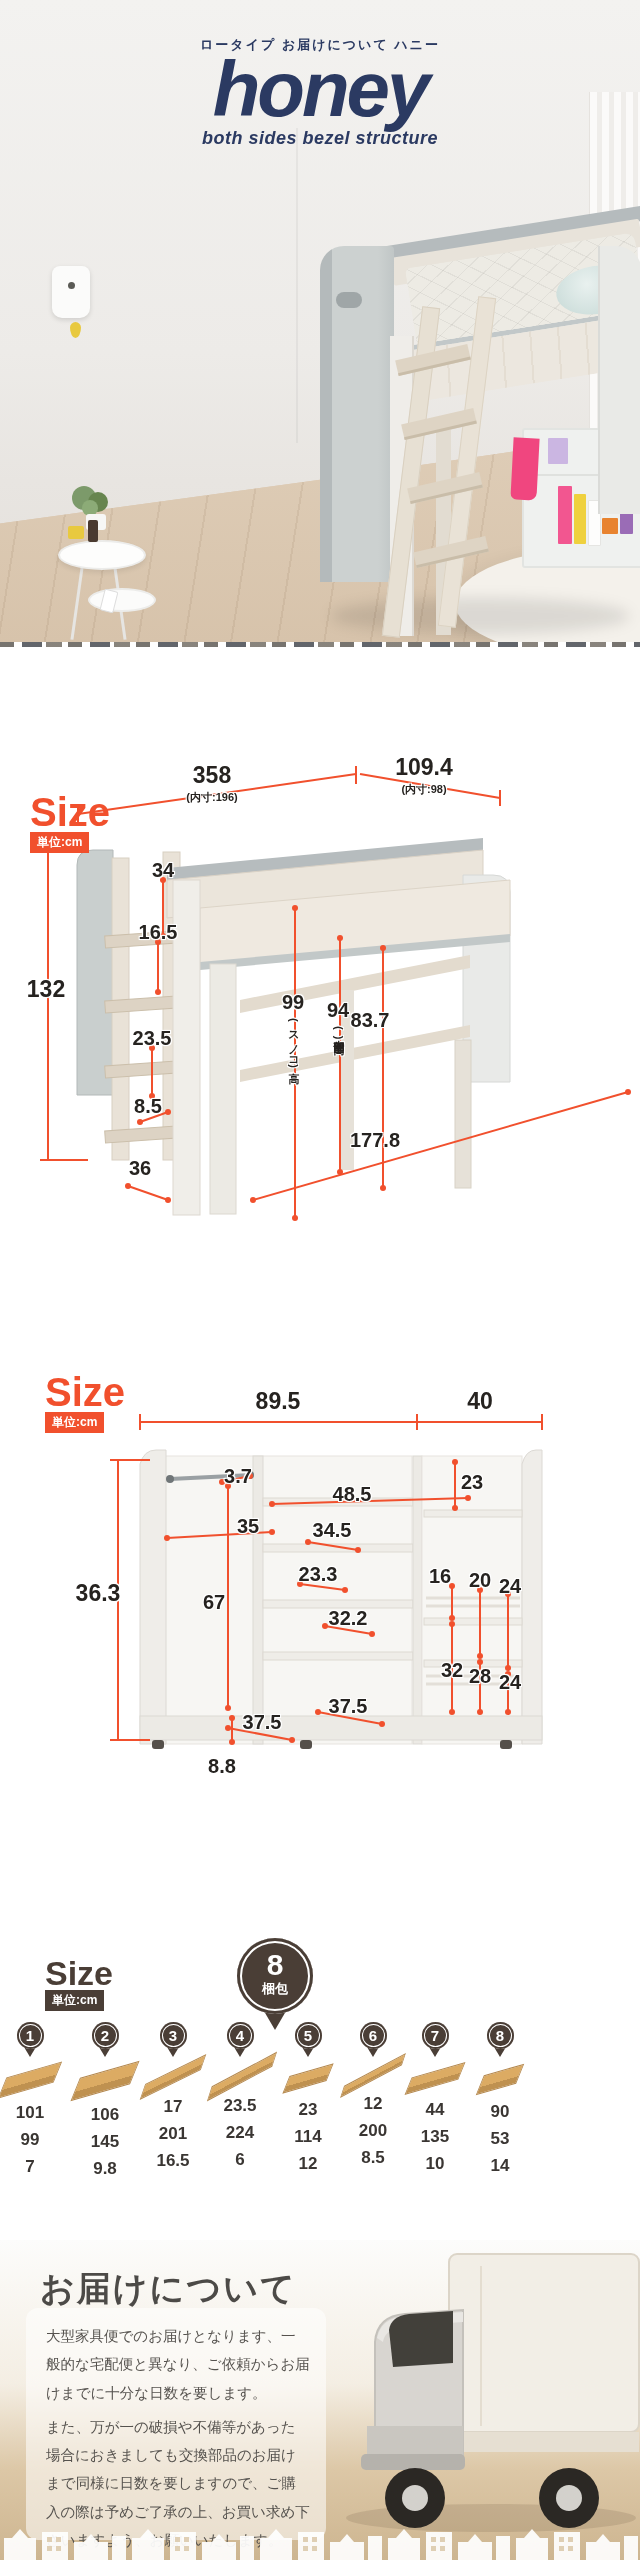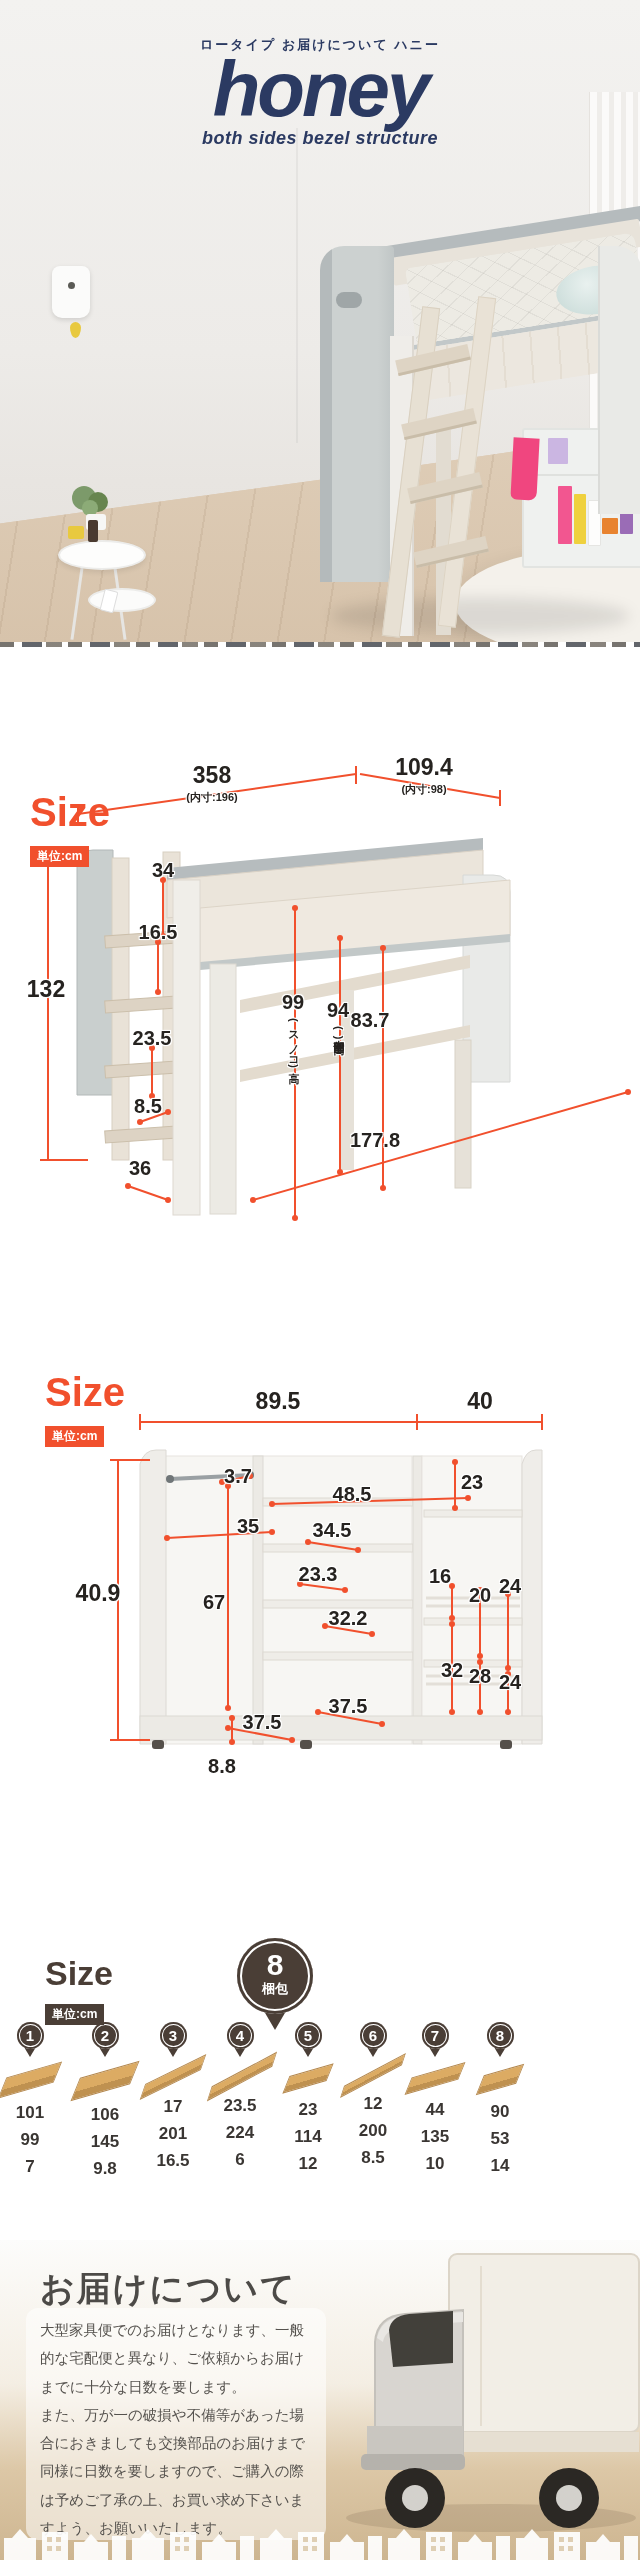--- a/index.html
+++ b/index.html
@@ -52,21 +52,21 @@
   
   #strip{height:5px;background:repeating-linear-gradient(90deg,#55514b 0 14px,#ffffff 14px 22px,#3b3f46 22px 42px,#ffffff 42px 46px,#6b655c 46px 62px,#ffffff 62px 68px);opacity:.8;}
   #gap1{height:93px;background:#fff;}
   #gap2{height:50px;background:#fff;}
   #gap3{height:120px;background:#fff;}
 
   
   #size-bed{height:570px;background:#fff;}
   #size-wagon{height:450px;background:#fff;}
   .size-head{color:#f1502d;font-size:40px;font-weight:bold;line-height:1;}
-  .size-unit{display:inline-block;background:#f1502d;color:#fff;font-size:12px;font-weight:bold;padding:2px 7px;margin-top:14px;}
+  .size-unit{display:inline-block;background:#f1502d;color:#fff;font-size:12px;font-weight:bold;padding:2px 7px;margin-top:0;}
   .size-head.brown{color:#4a3e36;font-size:34px;}
   .size-unit.brown{background:#4a3e36;}
   .dim{position:absolute;font-weight:bold;color:#262320;font-size:20px;line-height:1;transform:translateX(-50%);white-space:nowrap;text-shadow:-1px -1px 0 #fff,1px -1px 0 #fff,-1px 1px 0 #fff,1px 1px 0 #fff,0 0 3px #fff;z-index:5;}
   .dim.lg{font-size:23px;}
   .dim.sub{font-size:11px;font-weight:bold;}
   .vnote{position:absolute;writing-mode:vertical-rl;font-size:11px;font-weight:bold;color:#262320;letter-spacing:1px;transform:none;text-shadow:-1px -1px 0 #fff,1px -1px 0 #fff,-1px 1px 0 #fff,1px 1px 0 #fff;z-index:5;}
 
   
   #packages{height:310px;background:#fff;}
   .big-pin{left:237px;top:8px;width:76px;height:76px;border-radius:50%;background:#4a3e36;box-shadow:inset 0 0 0 3px #4a3e36,inset 0 0 0 5px #ffffff;z-index:3;text-align:center;color:#fff;}
@@ -77,21 +77,21 @@
   .small-pin{margin:0 auto;width:27px;height:27px;border-radius:50%;background:#4a3e36;box-shadow:inset 0 0 0 2px #4a3e36,inset 0 0 0 3px #ffffff;color:#fff;font-size:15px;font-weight:bold;line-height:27px;position:relative;}
   .small-pin-tip{margin:-2px auto 0;width:0;height:0;border-left:6px solid transparent;border-right:6px solid transparent;border-top:10px solid #4a3e36;}
   .pkg-shape{margin:14px auto 10px;background:linear-gradient(180deg,#dcab63 0 62%,#bf9150 62% 100%);border:1px solid #b4судь8a4e;border:1px solid #b4884e;}
   .pkg-dims div{font-size:17px;font-weight:bold;color:#3a3633;line-height:27px;}
 
   
   #delivery{height:320px;background:linear-gradient(180deg,#fcfcfb 0%,#f4eee3 45%,#dcc7a6 72%,#cdb590 100%);}
   .dv-head{left:40px;top:26px;font-size:34px;font-weight:bold;color:#4c4a47;letter-spacing:2px;z-index:4;}
   .dv-panel{left:26px;top:68px;width:300px;height:232px;background:rgba(255,255,255,.55);border-radius:12px;z-index:2;}
   .dv-text{left:40px;top:76px;width:276px;font-size:14.5px;line-height:1.95;color:#55524e;z-index:3;}
-  .dv-text p{margin:0;}
+  .dv-text p{margin:6px;}
   .truck{right:-6px;top:6px;z-index:1;}
   .skyline{left:0;bottom:0;z-index:3;}
 </style>
 </head>
 <body>
 
 <div class="sec" id="hero">
   <div class="abs corner-line"></div>
   <div class="abs curtain"></div>
   <div class="abs floor"></div>
@@ -350,23 +350,23 @@
 
   <span class="dim lg" style="left:278px;top:30px;">89.5</span>
   <span class="dim lg" style="left:480px;top:30px;">40</span>
   <span class="dim" style="left:238px;top:106px;">3.7</span>
   <span class="dim" style="left:472px;top:112px;">23</span>
   <span class="dim" style="left:352px;top:124px;">48.5</span>
   <span class="dim" style="left:248px;top:156px;">35</span>
   <span class="dim" style="left:332px;top:160px;">34.5</span>
   <span class="dim" style="left:318px;top:204px;">23.3</span>
   <span class="dim" style="left:440px;top:206px;">16</span>
-  <span class="dim" style="left:480px;top:210px;margin-top:15px;">20</span>
+  <span class="dim" style="left:480px;top:210px;">20</span>
   <span class="dim" style="left:510px;top:216px;">24</span>
-  <span class="dim lg" style="left:98px;top:222px;">40.9</span>
+  <span class="dim lg" style="left:98px;top:222px;">36.3</span>
   <span class="dim" style="left:214px;top:232px;">67</span>
   <span class="dim" style="left:348px;top:248px;">32.2</span>
   <span class="dim" style="left:452px;top:300px;">32</span>
   <span class="dim" style="left:480px;top:306px;">28</span>
   <span class="dim" style="left:510px;top:312px;">24</span>
   <span class="dim" style="left:262px;top:352px;">37.5</span>
   <span class="dim" style="left:348px;top:336px;">37.5</span>
   <span class="dim" style="left:222px;top:396px;">8.8</span>
 </div>
 

